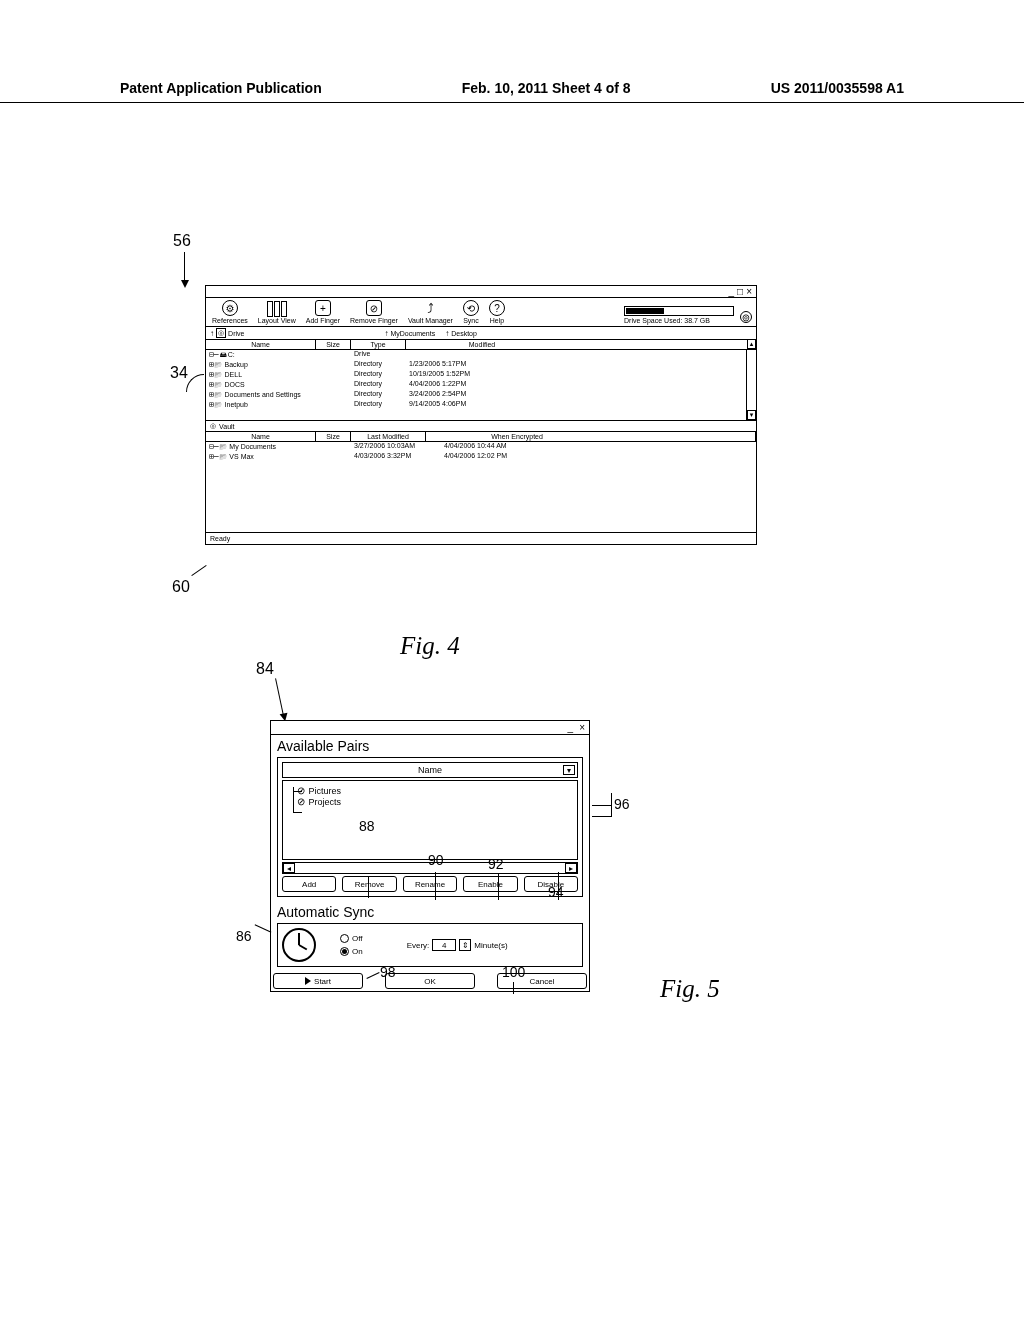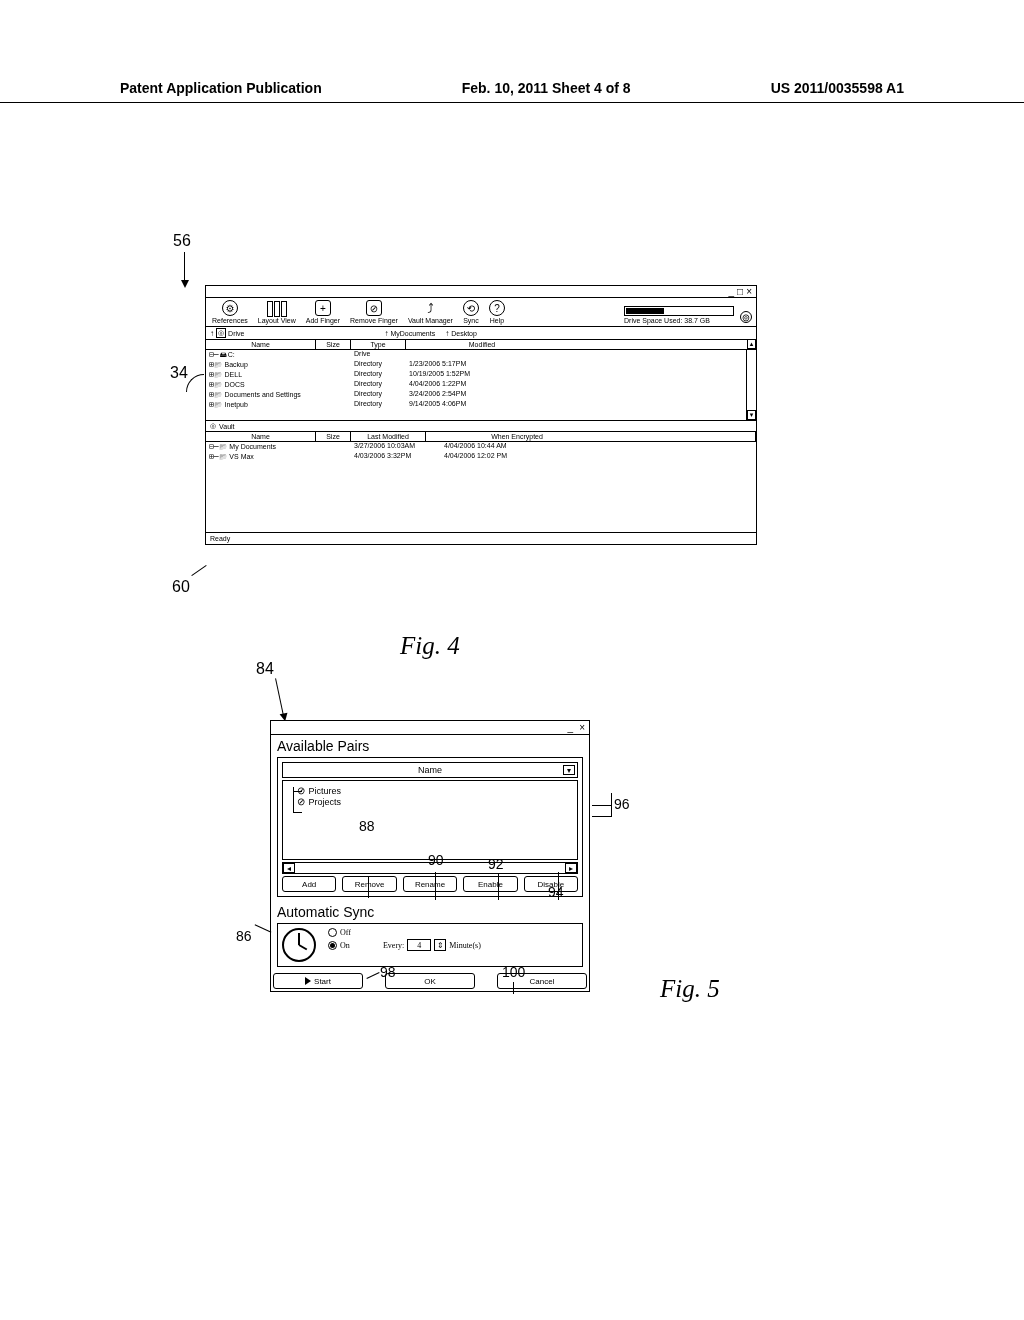--- a/index.html
+++ b/index.html
@@ -178,21 +178,21 @@
   }
   .btn {
     flex:1; border:1px solid #000; border-radius:3px;
     height:16px; display:flex; align-items:center; justify-content:center;
     font-size:8px;
   }
   .autosync {
     margin:0 6px 6px 6px; border:1px solid #000; padding:4px;
     font-size:9px;
   }
-  .autosync .top { display:flex; gap:12px;font-family:Liberation Serif, serif; }
+  .autosync .top { display:flex; align-items:center; gap:24px; }
   .clock {
     width:34px;height:34px;border:2px solid #000;border-radius:50%;
     position:relative; flex-shrink:0;
   }
   .clock::before{content:"";position:absolute;left:50%;top:50%;width:2px;height:12px;background:#000;transform-origin:bottom;transform:translate(-50%,-100%) rotate(0deg);}
   .clock::after{content:"";position:absolute;left:50%;top:50%;width:2px;height:9px;background:#000;transform-origin:bottom;transform:translate(-50%,-100%) rotate(120deg);}
   .radio-col { display:flex; flex-direction:column; gap:4px; font-size:8px;}
   .radio { display:flex; align-items:center; gap:3px;}
   .radio .r { width:9px;height:9px;border:1px solid #000;border-radius:50%;display:flex;align-items:center;justify-content:center;}
   .radio .r.on::after{content:"";width:5px;height:5px;background:#000;border-radius:50%;}

